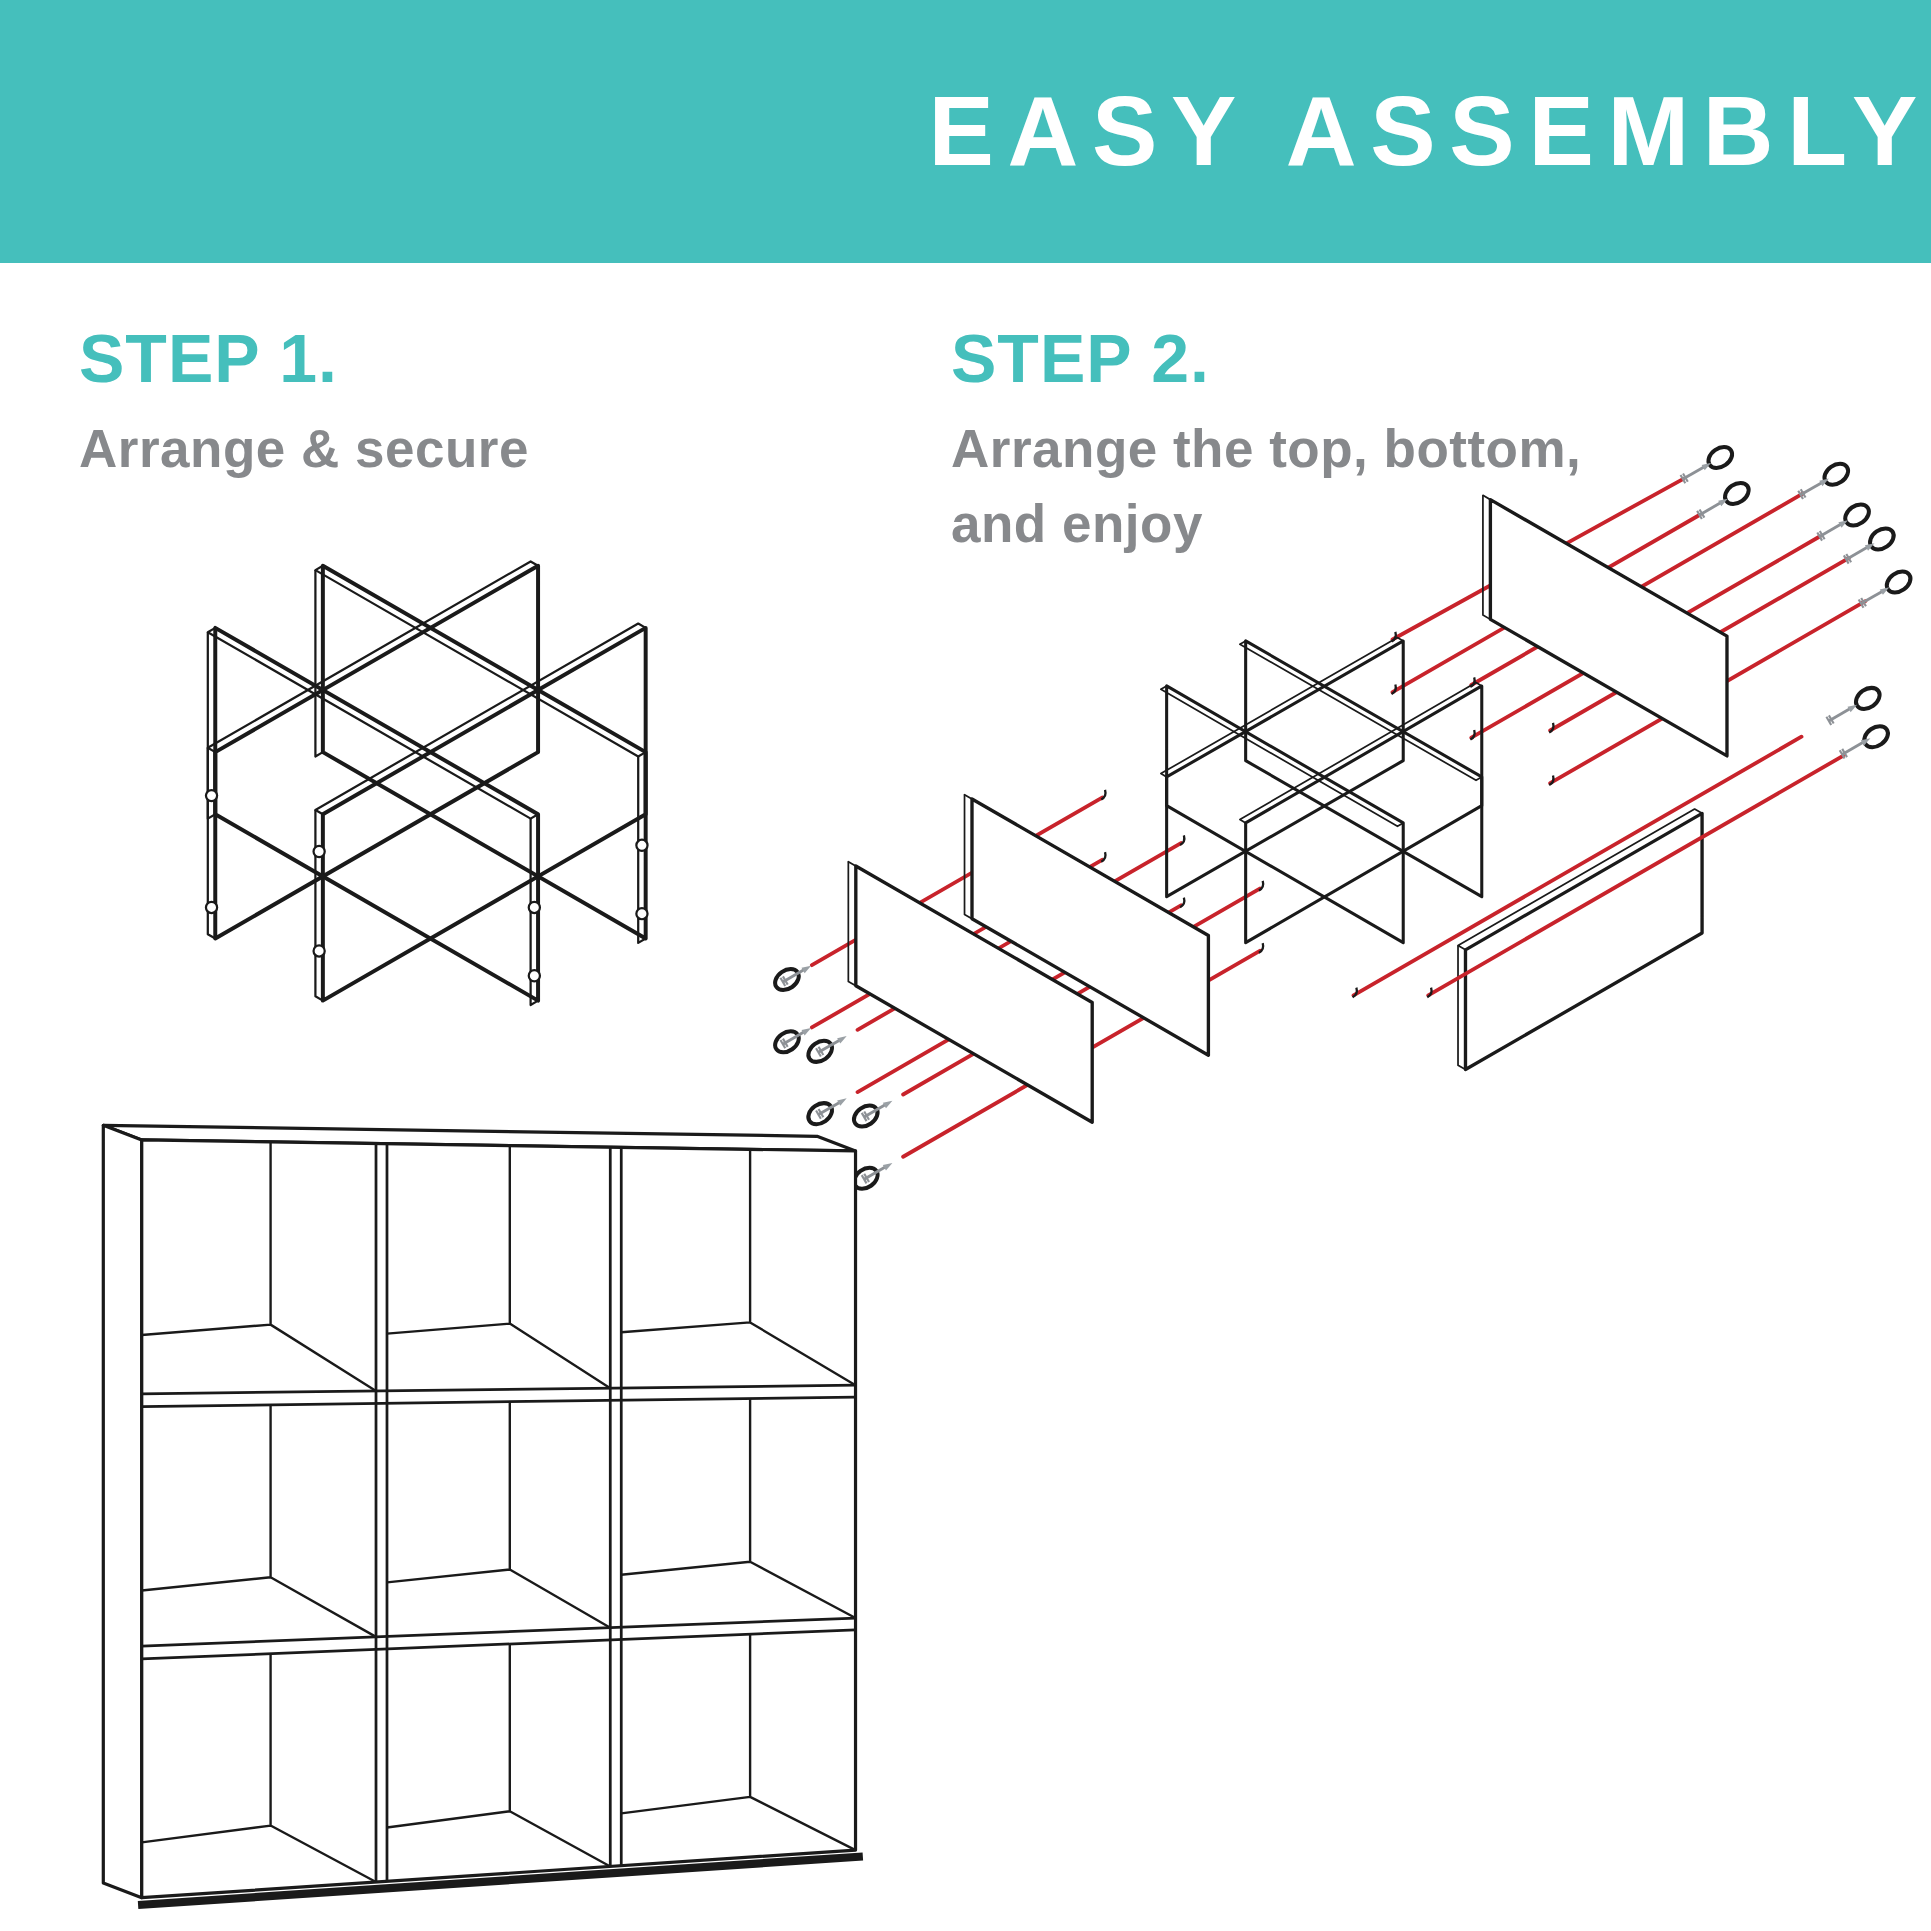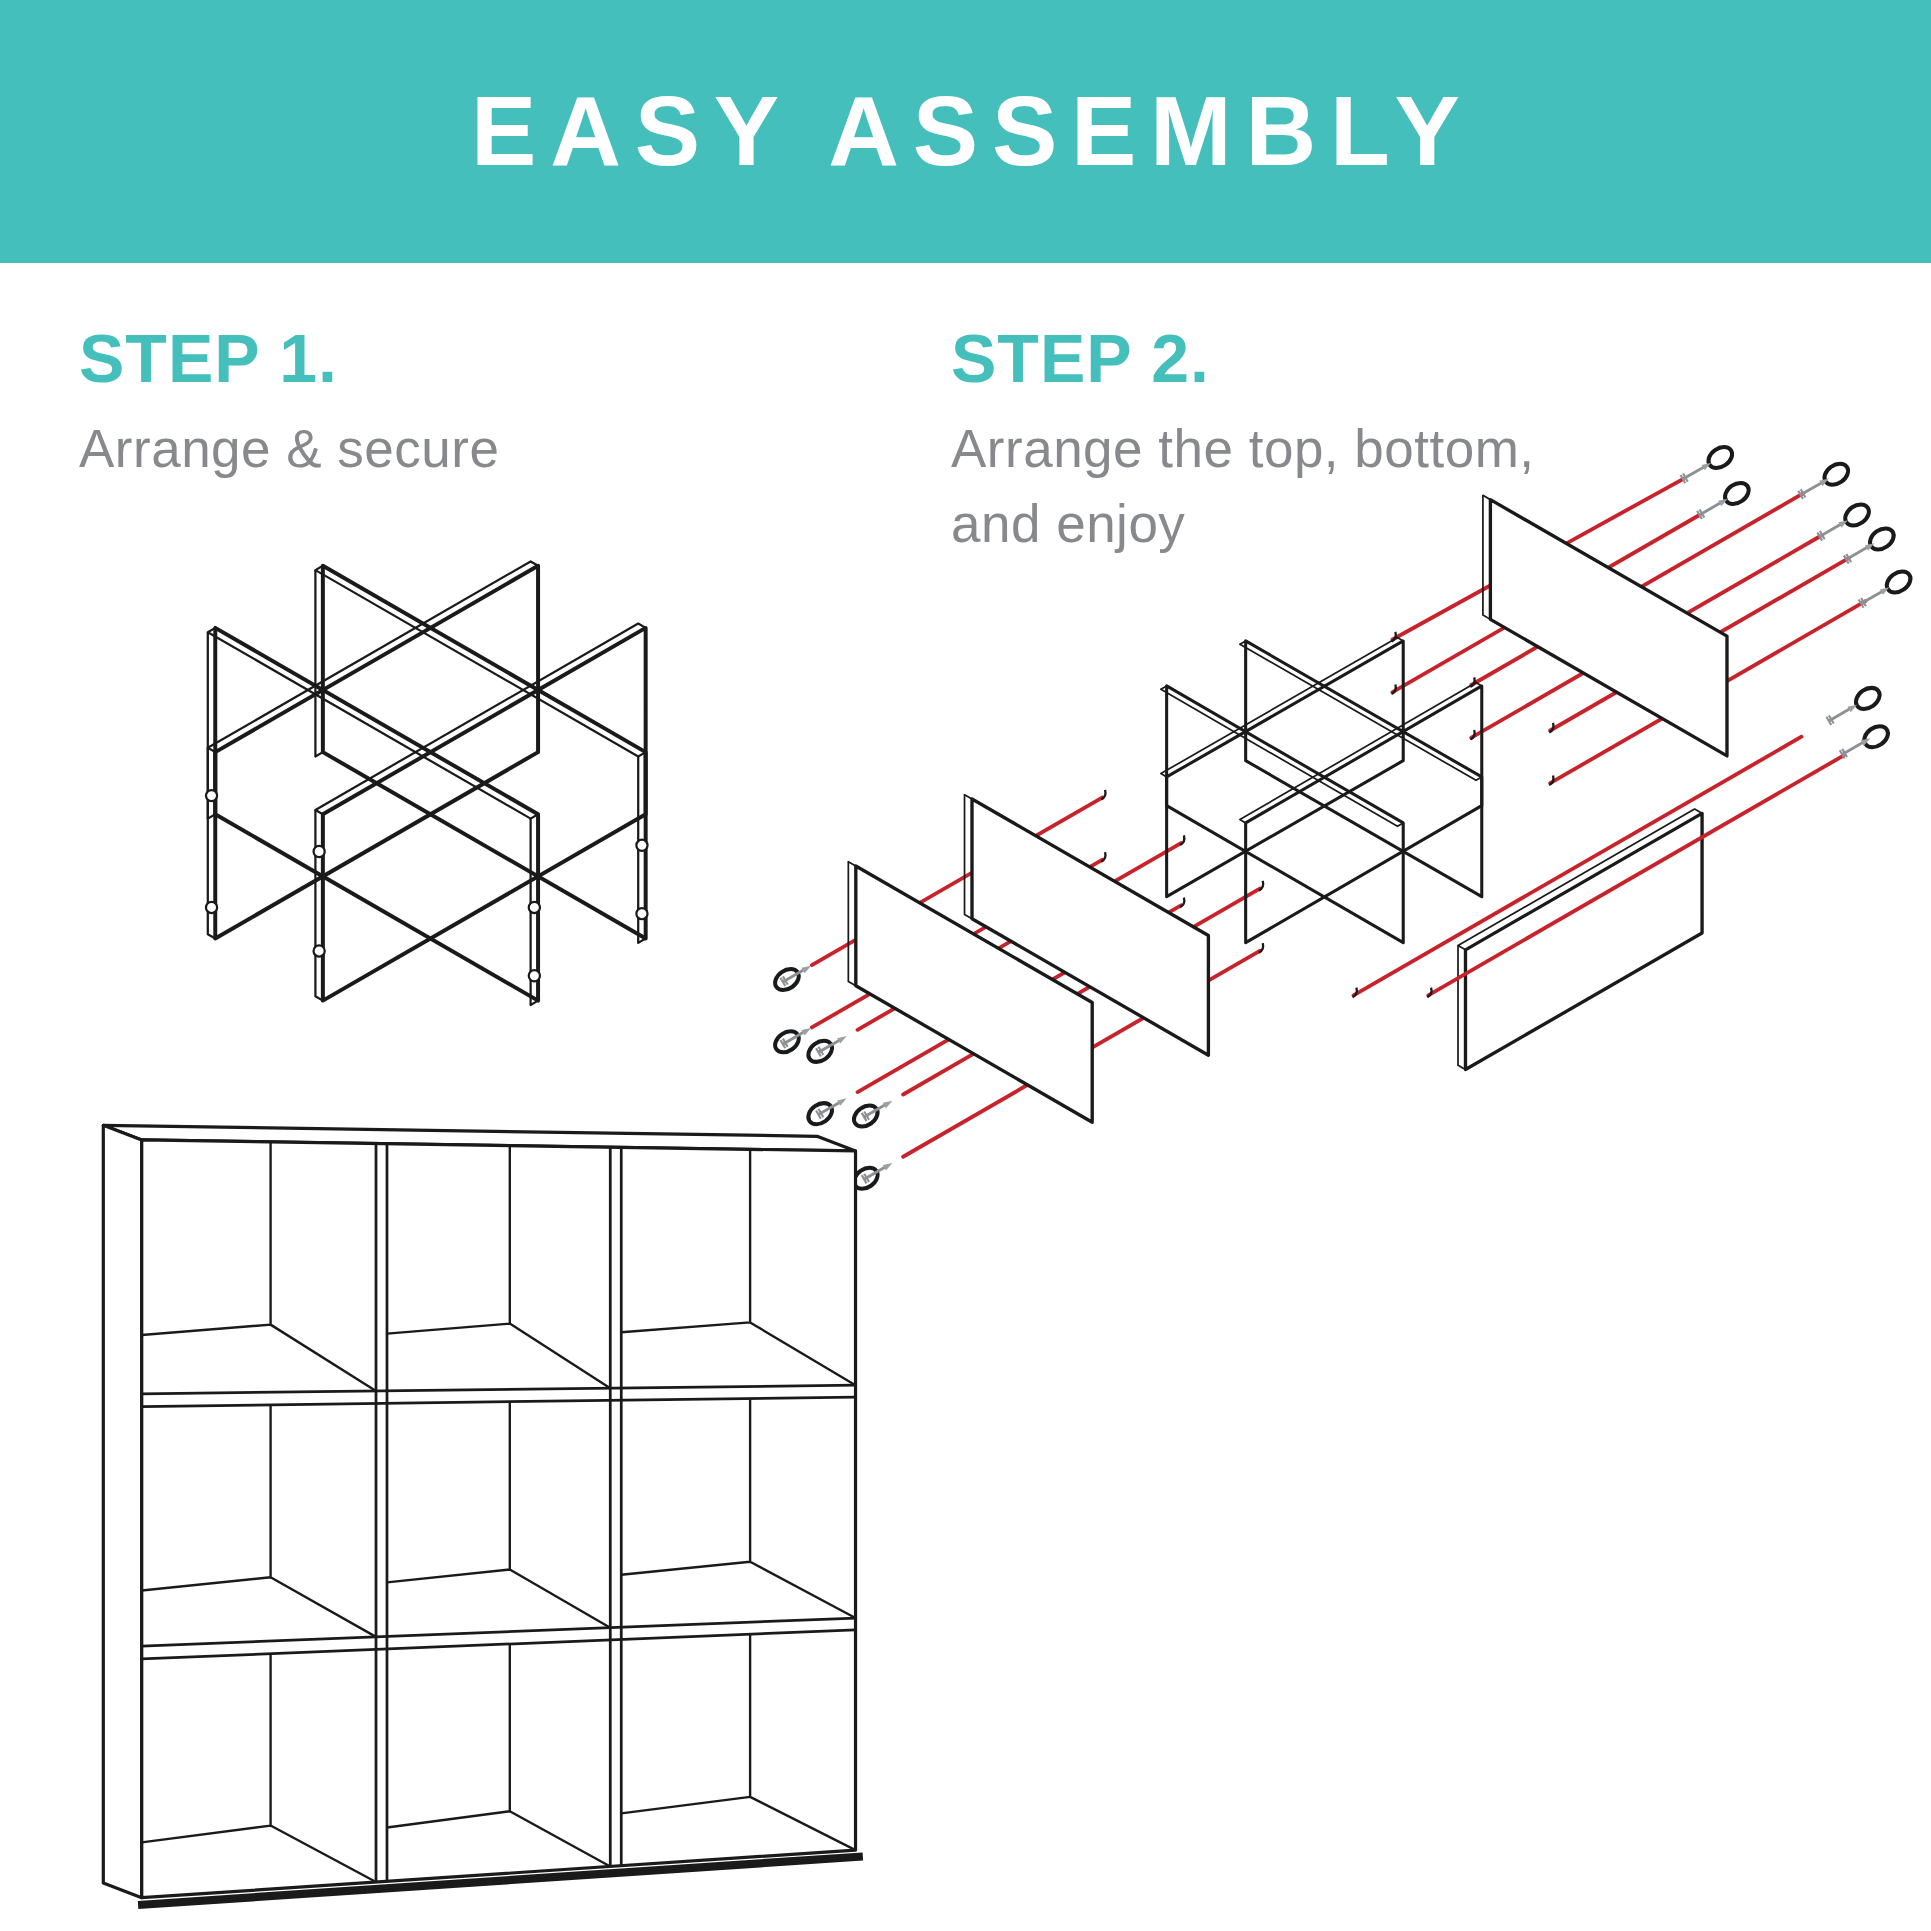--- a/index.html
+++ b/index.html
@@ -13,33 +13,33 @@
   }
   *{margin:0;padding:0;box-sizing:border-box;}
   html,body{background:var(--page-bg);}
   body{
     width:1931px;height:1931px;position:relative;overflow:hidden;
     font-family:"Liberation Sans", sans-serif;
   }
   .banner{
     position:absolute;left:0;top:0;width:1931px;height:263px;
     background:var(--teal);
-    display:flex;align-items:center;justify-content:center;
+    display:flex;align-items:center;justify-content:flex-end;
   }
   .banner h1{
     color:#fff;font-size:98px;font-weight:700;letter-spacing:0.14em;
     text-indent:0.14em;white-space:nowrap;
   }
   .step-text{position:absolute;}
   .step-text h2{
     color:var(--heading-teal);font-size:68px;font-weight:700;
     letter-spacing:1px;margin:0 0 15.4px 0;
   }
   .step-text p{
-    color:var(--body-text);font-size:53px;font-weight:400;
+    color:var(--body-text);font-size:53px;font-weight:700;
     line-height:1.4;letter-spacing:0.5px;margin:0;
   }
   #step1-text{left:79px;top:319px;}
   #step2-text{left:951px;top:319px;}
   #step3-text{left:1149px;top:1392px;}
   .diagram{position:absolute;}
   #diagram1{left:130px;top:526px;width:589px;height:497px;}
   #diagram2{left:772px;top:439px;width:1159px;height:787px;}
   #diagram3{left:85px;top:1093px;width:787px;height:826px;}
   svg{display:block;width:100%;height:100%;}

